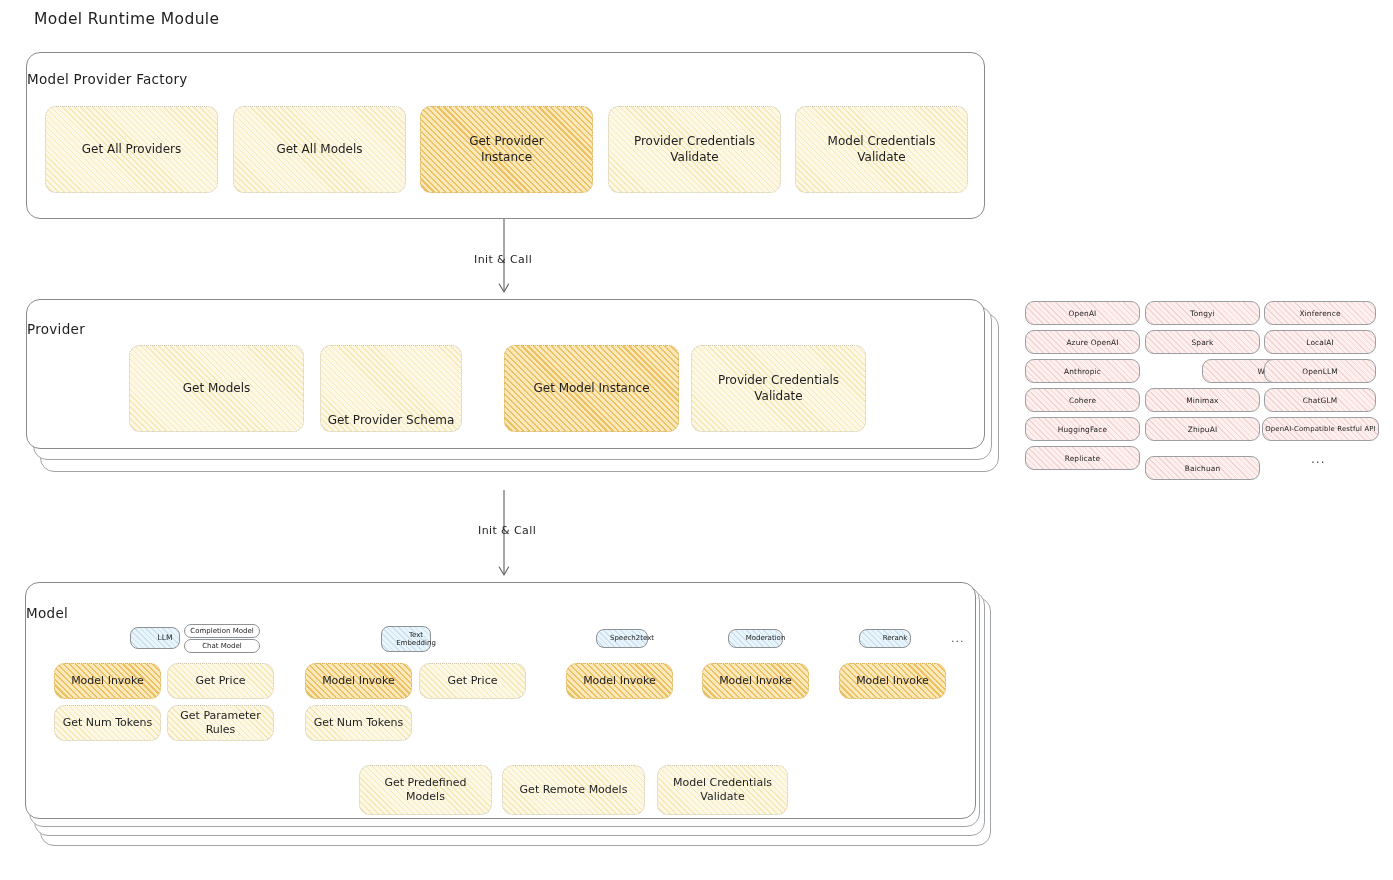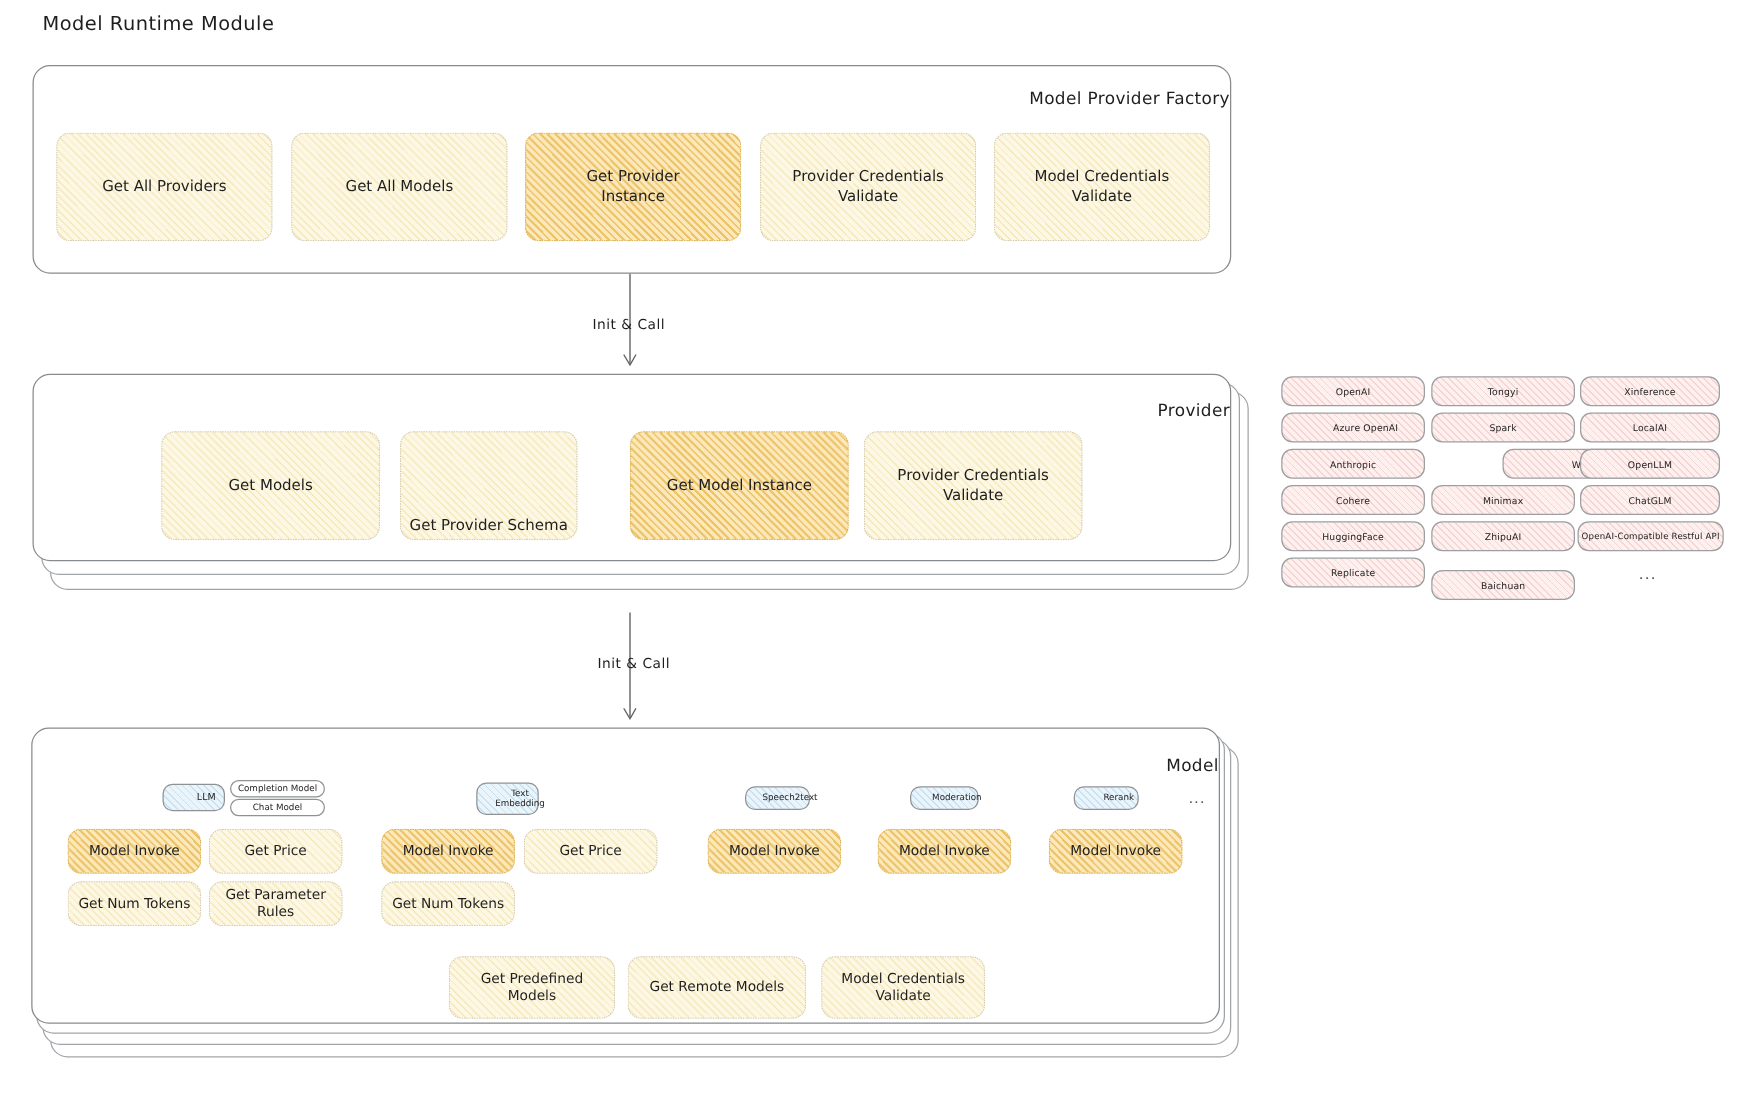--- a/index.html
+++ b/index.html
@@ -42,21 +42,21 @@
     position: absolute;
     background: #ffffff;
     border: 1.15px solid #a2a5a8;
     border-radius: 14px;
     z-index: 0;
   }
 
   .container-title {
     position: absolute;
     left: 0; right: 0;
-    text-align: right;
+    text-align: left;
     font-size: 13.5px;
     color: #1e1e1e;
     letter-spacing: .3px;
   }
 
   
   .node {
     position: absolute;
     border-radius: 11px;
     display: flex;

